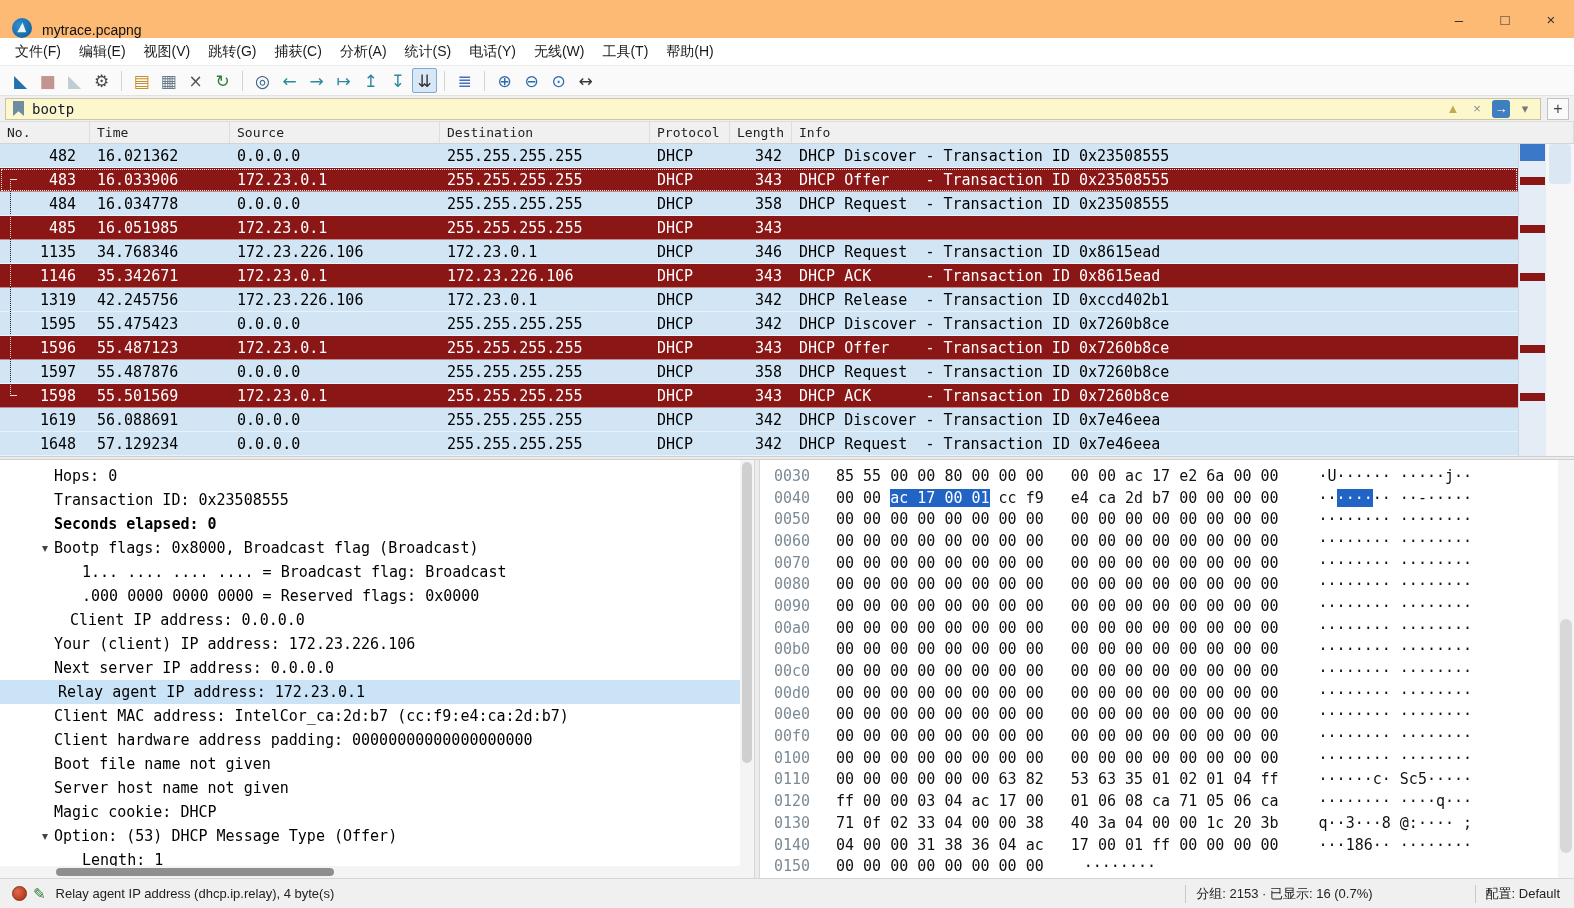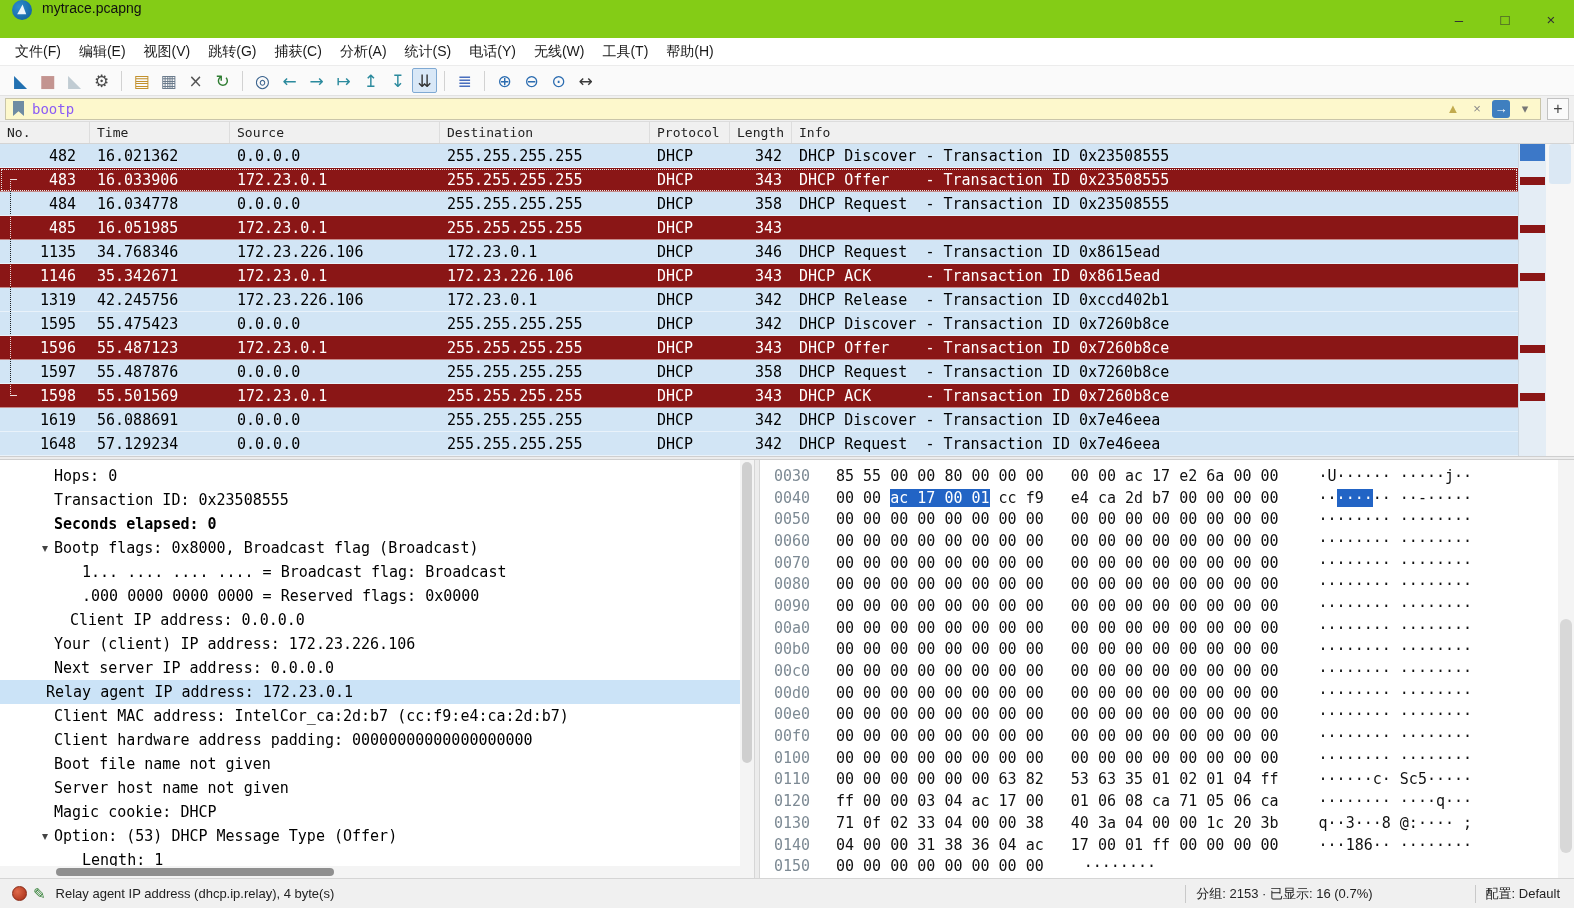--- a/index.html
+++ b/index.html
@@ -2,21 +2,21 @@
 <html style="--row-blue: #d2e5f5; --row-red: #8a1616; --selection-blue: #2264c5; --filter-bg: #fdf8cc; --detail-selected: #cbe3f7; --minimap-bg: #e4edf5; --accent: #2271b1;"><head>
 <meta charset="utf-8">
 <style>
   *{margin:0;padding:0;box-sizing:border-box}
   html,body{width:1574px;height:908px;overflow:hidden;background:#fff;
     font-family:"Liberation Sans","DejaVu Sans",sans-serif;font-size:14px;color:#111}
   button{background:none;border:none;font:inherit;color:inherit;cursor:default}
   .win{position:absolute;inset:0;background:#fff}
 
   
-  .titlebar{position:absolute;top:0;left:0;right:0;height:38px;background:#84cc16;display:flex;align-items:flex-start}
+  .titlebar{position:absolute;top:0;left:0;right:0;height:38px;background:#fdba74;display:flex;align-items:flex-end}
   .app-icon{width:20px;height:20px;margin-left:12px;border-radius:50%;
     background:radial-gradient(circle at 35% 35%,#2e8ecf,#0b5a96);position:relative;flex:none}
   .app-icon .fin{position:absolute;left:4px;top:4px;width:12px;height:12px;background:#eaf4fb;
     clip-path:polygon(10% 85%,55% 5%,85% 85%)}
   .title-text{margin-left:10px;font-size:14px}
   .win-controls{margin-left:auto;display:flex;height:100%}
   .win-btn{width:46px;height:100%;display:flex;align-items:center;justify-content:center;font-size:15px;color:#333}
 
   
   .menubar{position:absolute;top:38px;left:0;right:0;height:28px;background:#fff;display:flex;
@@ -31,21 +31,21 @@
   .tool-btn.toggled{background:#d9e8f7;border:1px solid #7fa9d3}
   .tool-sep{width:1px;height:20px;background:#d2d2d2;margin:0 5px}
 
   
   .filterbar{position:absolute;top:96px;left:0;right:0;height:26px;background:#f0f0f0;display:flex;
     align-items:center;padding:0 5px;border-bottom:1px solid #dcdcdc}
   .filter-box{flex:1;height:22px;background:var(--filter-bg);border:1px solid #c9c5a9;display:flex;align-items:center}
   .bookmark{width:11px;height:15px;margin:0 8px 0 7px;background:#6f8ca3;
     clip-path:polygon(0 0,100% 0,100% 100%,50% 68%,0 100%);flex:none}
   .filter-input{flex:1;height:100%;background:transparent;border:none;outline:none;
-    font:14px "DejaVu Sans Mono",monospace;color:#8b5cf6}
+    font:14px "DejaVu Sans Mono",monospace;color:#0f172a}
   .filter-icons{display:flex;align-items:center;gap:6px;margin-right:6px}
   .f-icon{font-size:13px;display:flex;align-items:center;justify-content:center;width:18px;height:18px}
   .f-icon.boxed{background:#3f7fbf;border-radius:3px;font-size:13px}
   .plus-btn{width:22px;height:22px;border:1px solid #c2c2c2;background:#fafafa;margin-left:6px;
     display:flex;align-items:center;justify-content:center;font-size:16px;color:#444}
 
   
   .plist{position:absolute;top:122px;left:0;right:0;height:334px;background:#0c4a6e}
   .grid7{display:grid;grid-template-columns:90px 140px 210px 210px 80px 62px 1fr}
   .phead{height:22px;background:#f0f0f0;border-bottom:1px solid #d4d4d4;
@@ -224,21 +224,21 @@
     <div class="details" id="details">
         <div class="dline" style="padding-left: 36px;"><span class="exp"></span><span class="dtext">Hops: 0</span></div>
         <div class="dline" style="padding-left: 36px;"><span class="exp"></span><span class="dtext">Transaction ID: 0x23508555</span></div>
         <div class="dline" style="padding-left: 36px; font-weight: bold;"><span class="exp"></span><span class="dtext">Seconds elapsed: 0</span></div>
         <div class="dline" style="padding-left: 36px;"><span class="exp">▾</span><span class="dtext">Bootp flags: 0x8000, Broadcast flag (Broadcast)</span></div>
         <div class="dline" style="padding-left: 64px;"><span class="exp"></span><span class="dtext">1... .... .... .... = Broadcast flag: Broadcast</span></div>
         <div class="dline" style="padding-left: 64px;"><span class="exp"></span><span class="dtext">.000 0000 0000 0000 = Reserved flags: 0x0000</span></div>
         <div class="dline" style="padding-left: 52px;"><span class="exp"></span><span class="dtext">Client IP address: 0.0.0.0</span></div>
         <div class="dline" style="padding-left: 36px;"><span class="exp"></span><span class="dtext">Your (client) IP address: 172.23.226.106</span></div>
         <div class="dline" style="padding-left: 36px;"><span class="exp"></span><span class="dtext">Next server IP address: 0.0.0.0</span></div>
-        <div class="dline selected" style="padding-left: 28px;"><span class="exp"></span><span class="dtext">Relay agent IP address: 172.23.0.1</span></div>
+        <div class="dline selected" style="padding-left: 40px;"><span class="exp"></span><span class="dtext">Relay agent IP address: 172.23.0.1</span></div>
         <div class="dline" style="padding-left: 36px;"><span class="exp"></span><span class="dtext">Client MAC address: IntelCor_ca:2d:b7 (cc:f9:e4:ca:2d:b7)</span></div>
         <div class="dline" style="padding-left: 36px;"><span class="exp"></span><span class="dtext">Client hardware address padding: 00000000000000000000</span></div>
         <div class="dline" style="padding-left: 36px;"><span class="exp"></span><span class="dtext">Boot file name not given</span></div>
         <div class="dline" style="padding-left: 36px;"><span class="exp"></span><span class="dtext">Server host name not given</span></div>
         <div class="dline" style="padding-left: 36px;"><span class="exp"></span><span class="dtext">Magic cookie: DHCP</span></div>
         <div class="dline" style="padding-left: 36px;"><span class="exp">▾</span><span class="dtext">Option: (53) DHCP Message Type (Offer)</span></div>
         <div class="dline" style="padding-left: 64px;"><span class="exp"></span><span class="dtext">Length: 1</span></div>
       </div>
     <div class="dvscroll">
       <span class="dvthumb"></span>

